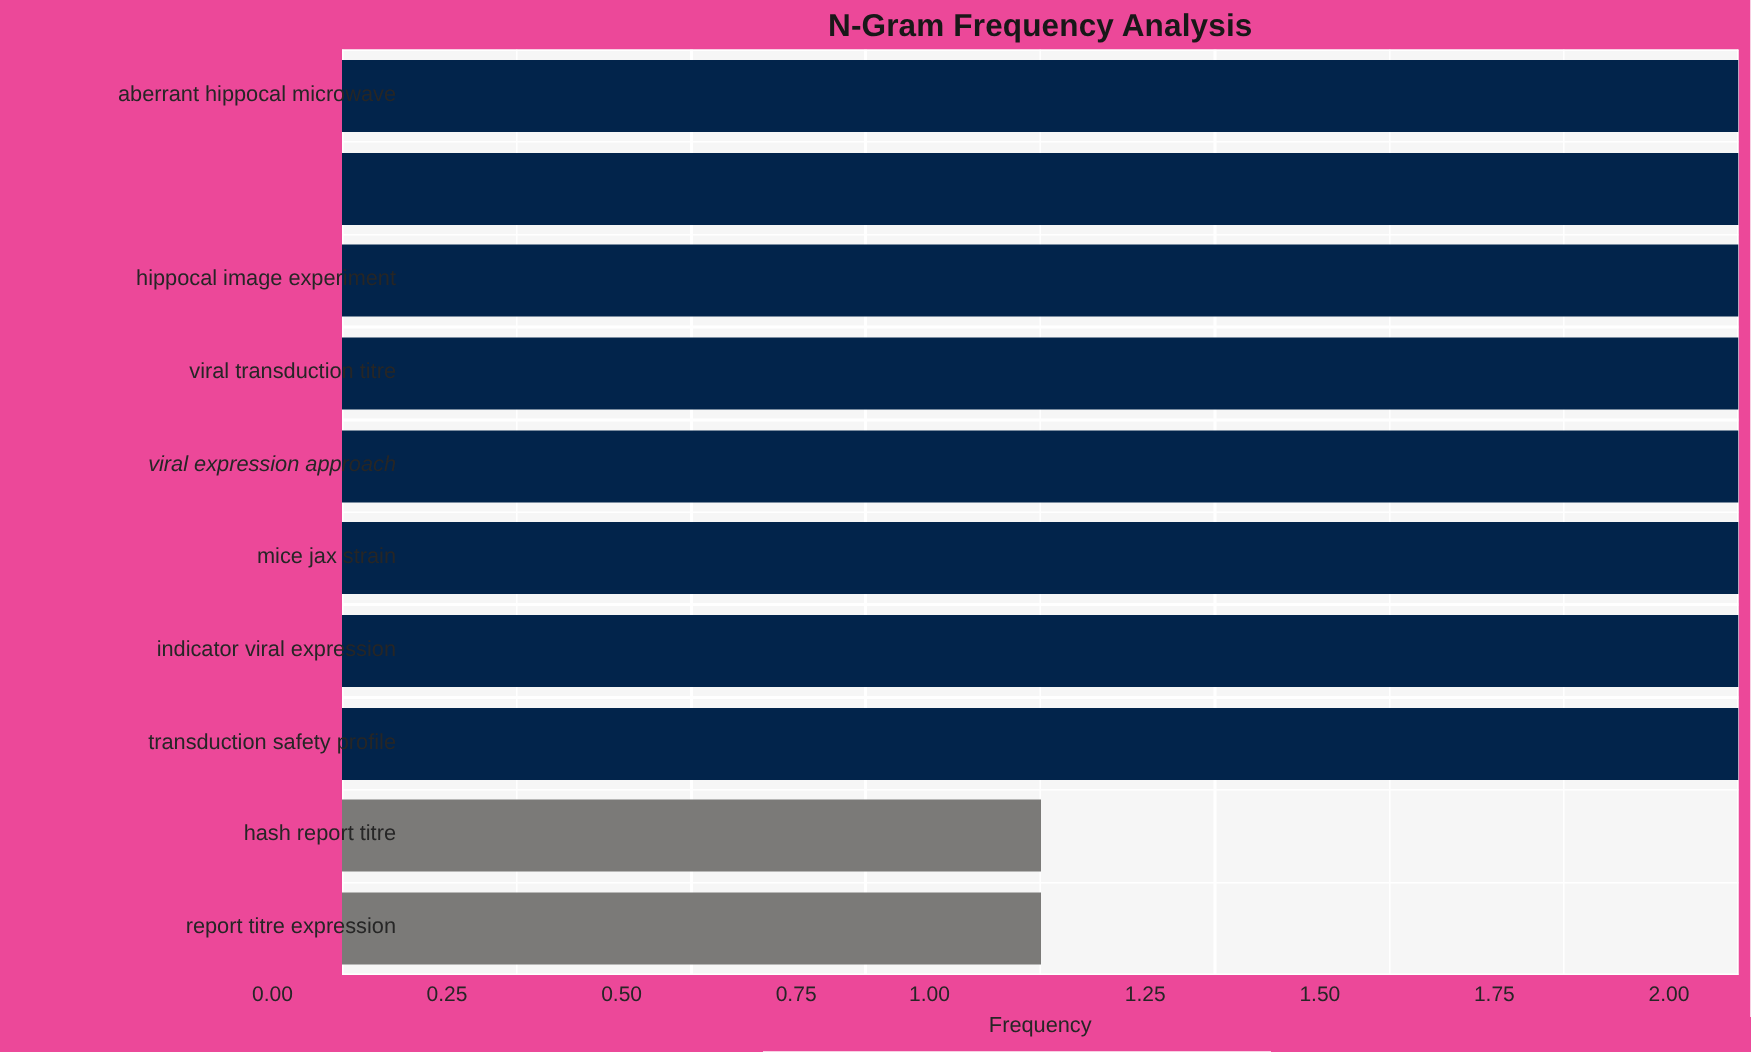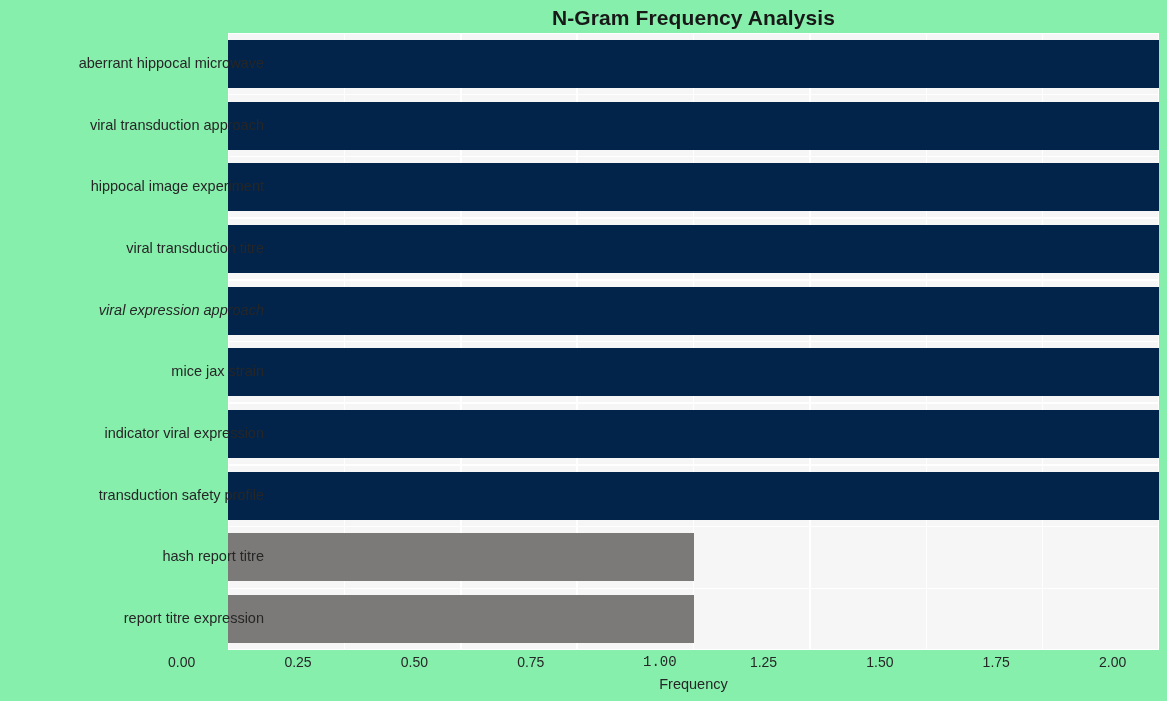--- a/index.html
+++ b/index.html
@@ -119,21 +119,21 @@
     text-align: center;
     font-size: 14.5px;
     color: #262626;
     line-height: 20px;
     white-space: nowrap;
   }
 </style>
 </head>
 <body>
 
-<div id="figure" style="background: #86efac;">
+<div id="figure" style="background: #ec4899;">
 
   <div id="chart-title">N-Gram Frequency Analysis</div>
 
   <div id="plot-area" style="background: rgb(246, 246, 246);">
     <div id="vgrid-layer">
         <div class="vgrid" style="left: -0.75px;"></div>
         <div class="vgrid" style="left: 115.625px;"></div>
         <div class="vgrid" style="left: 232px;"></div>
         <div class="vgrid" style="left: 348.375px;"></div>
         <div class="vgrid" style="left: 464.75px;"></div>
@@ -164,37 +164,36 @@
         <div class="bar" title="mice jax strain: 2" style="top: 315.35px; width: 931px; background: rgb(2, 36, 75);"></div>
         <div class="bar" title="indicator viral expression: 2" style="top: 377.05px; width: 931px; background: rgb(2, 36, 75);"></div>
         <div class="bar" title="transduction safety profile: 2" style="top: 438.75px; width: 931px; background: rgb(2, 36, 75);"></div>
         <div class="bar" title="hash report titre: 1" style="top: 500.45px; width: 465.5px; background: rgb(123, 122, 120);"></div>
         <div class="bar" title="report titre expression: 1" style="top: 562.15px; width: 465.5px; background: rgb(123, 122, 120);"></div>
       </div>
   </div>
 
   <div id="ytick-layer">
       <div class="ytick" style="top: 21.85px;">aberrant hippocal microwave</div>
-      <div class="ytick" style="top: 83.55px;">viral transduction approach</div>
       <div class="ytick" style="top: 145.25px;">hippocal image experiment</div>
       <div class="ytick" style="top: 206.95px;">viral transduction titre</div>
       <div class="ytick" style="top: 268.65px; font-style: italic;">viral expression approach</div>
       <div class="ytick" style="top: 330.35px;">mice jax strain</div>
       <div class="ytick" style="top: 392.05px;">indicator viral expression</div>
       <div class="ytick" style="top: 453.75px;">transduction safety profile</div>
       <div class="ytick" style="top: 515.45px;">hash report titre</div>
       <div class="ytick" style="top: 577.15px;">report titre expression</div>
     </div>
 
   <div id="xtick-layer">
       <div class="xtick" style="left: 228px;">0.00</div>
       <div class="xtick" style="left: 344.375px;">0.25</div>
       <div class="xtick" style="left: 460.75px;">0.50</div>
       <div class="xtick" style="left: 577.125px;">0.75</div>
-      <div class="xtick" style="left: 703px; font-family: Liberation Mono, monospace;">1.00</div>
+      <div class="xtick" style="left: 666px;">1.00</div>
       <div class="xtick" style="left: 809.875px;">1.25</div>
       <div class="xtick" style="left: 926.25px;">1.50</div>
       <div class="xtick" style="left: 1042.62px;">1.75</div>
       <div class="xtick" style="left: 1159px;">2.00</div>
     </div>
 
   <div id="xaxis-label">Frequency</div>
 
 </div>
 

